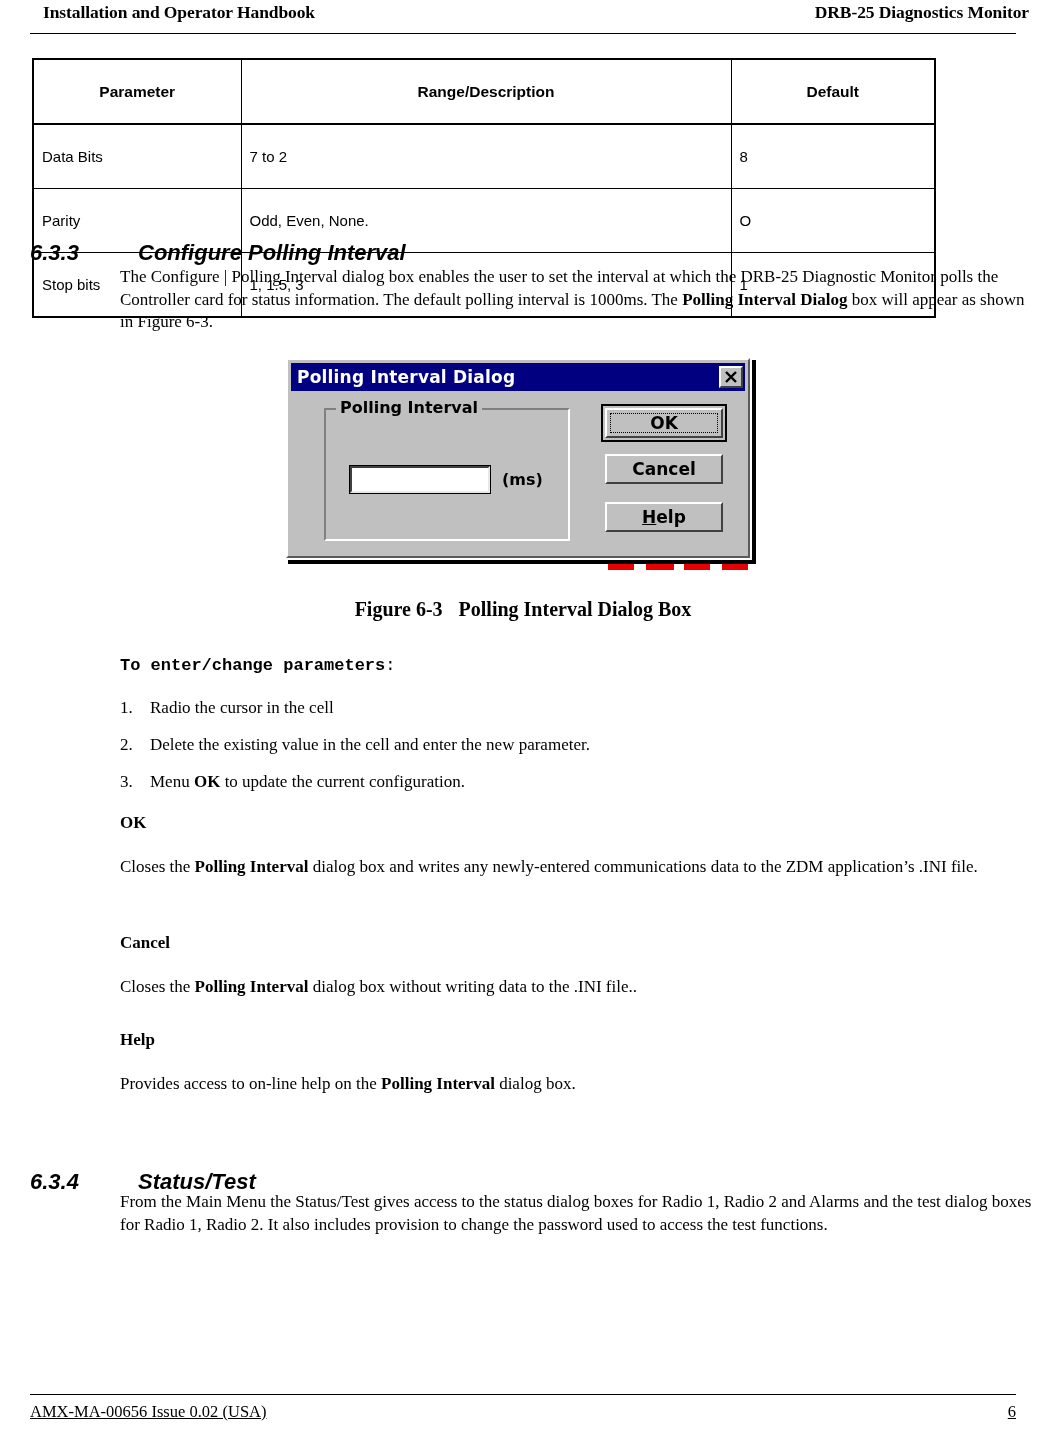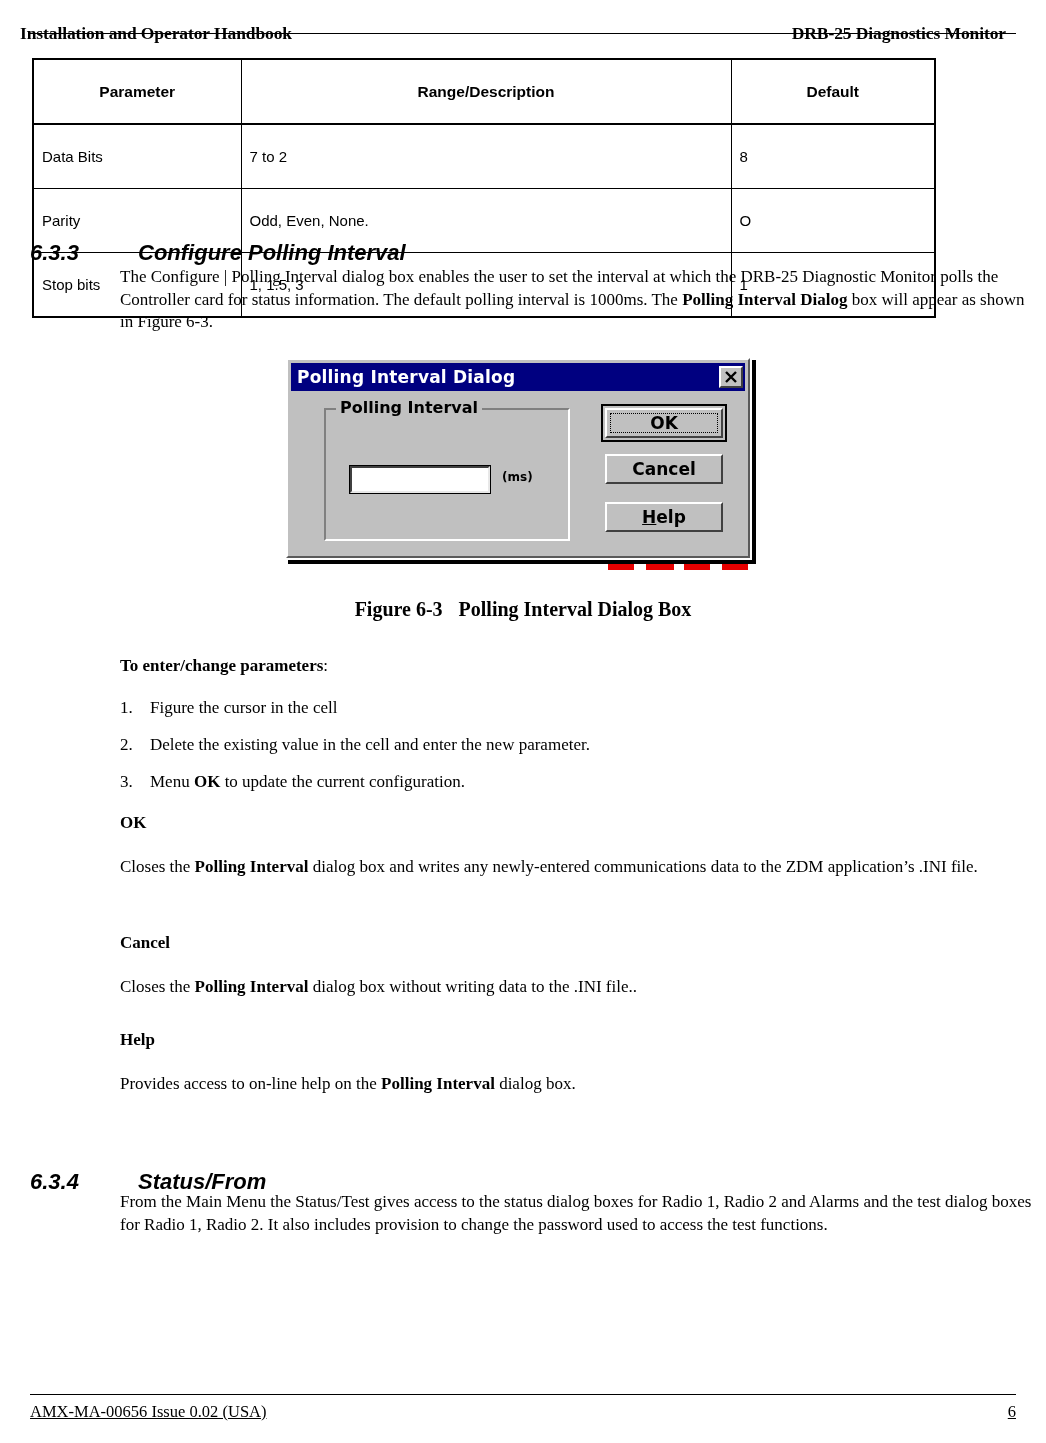--- a/index.html
+++ b/index.html
@@ -21,28 +21,27 @@
   .page {
     position: absolute;
     left: 0; top: 0;
     width: 1046px;
     height: 1443px;
   }
 
   
   .header {
     position: absolute;
-    left: 20px;
+    left: 43px;
     top: 2px;
     width: 986px;
     height: 30px;
     display: flex;
     justify-content: space-between;
     align-items: flex-start;
-    margin-top: 21px;
   }
   .header-text {
     font-family: "Liberation Serif", "DejaVu Serif", serif;
     font-weight: bold;
     font-size: 17.5px;
     letter-spacing: -0.1px;
     white-space: nowrap;
   }
   .header-rule {
     position: absolute;
@@ -282,21 +281,21 @@
     font-size: 14px;
     padding: 0 4px;
     color: #000;
   }
   .ms-label {
     position: absolute;
     left: 176px;
     top: 60px;
     font-family: "DejaVu Sans", "Liberation Sans", sans-serif;
     font-weight: bold;
-    font-size: 12px;
+    font-size: 16px;
     color: #000;
   }
 
   
   .btn {
     position: absolute;
     width: 118px;
     height: 30px;
     background: #c0c0c0;
     box-sizing: border-box;
@@ -440,26 +439,26 @@
     <div class="red-dash" style="left:322px; width:26px;"></div>
     <div class="red-dash" style="left:360px; width:28px;"></div>
     <div class="red-dash" style="left:398px; width:26px;"></div>
     <div class="red-dash" style="left:436px; width:26px;"></div>
   </div>
 
   <div class="fig-caption" style="top:598px;">
     <span>Figure 6-3</span><span class="gap"></span><span>Polling Interval Dialog Box</span>
   </div>
 
-  <div class="lead" style="top:655px;">
+  <div class="lead" style="top:655px;font-family:Liberation Mono, monospace;">
     <span>To enter/change  parameters</span><span class="reg">:</span>
   </div>
 
   <div class="listitem" style="top:697px;">
-    <span class="marker">1.</span><span>Figure the cursor in the cell</span>
+    <span class="marker">1.</span><span>Radio the cursor in the cell</span>
   </div>
   <div class="listitem" style="top:734px;">
     <span class="marker">2.</span><span>Delete the existing value in the cell and enter the new parameter.</span>
   </div>
   <div class="listitem" style="top:771px;">
     <span class="marker">3.</span><span>Menu </span><b>OK</b><span> to update the current configuration.</span>
   </div>
 
   <div class="lead" style="top:812px;">
     <span>OK</span>
@@ -476,21 +475,21 @@
   </div>
 
   <div class="lead" style="top:1029px;">
     <span>Help</span>
   </div>
   <div class="para" style="top:1073px;">
     <span>Provides access to on-line help on the </span><b>Polling Interval</b><span> dialog box.</span>
   </div>
 
   <div class="section-head" style="left:30px; top:1136px;">
-    <span class="num">6.3.4</span><span>Status/From</span>
+    <span class="num">6.3.4</span><span>Status/Test</span>
   </div>
 
   <div class="para" style="top:1191px; width:912px;">
     <span>From the Main Menu the Status/Test gives access to the status dialog boxes for Radio 1, Radio 2 and Alarms and the test dialog boxes for Radio 1, Radio 2.  It also includes provision to change the password used to access the test functions.</span>
   </div>
 
   <div class="footer-rule"></div>
   <div class="footer">
     <div>AMX-MA-00656 Issue 0.02 (USA)</div>
     <div>6</div>

